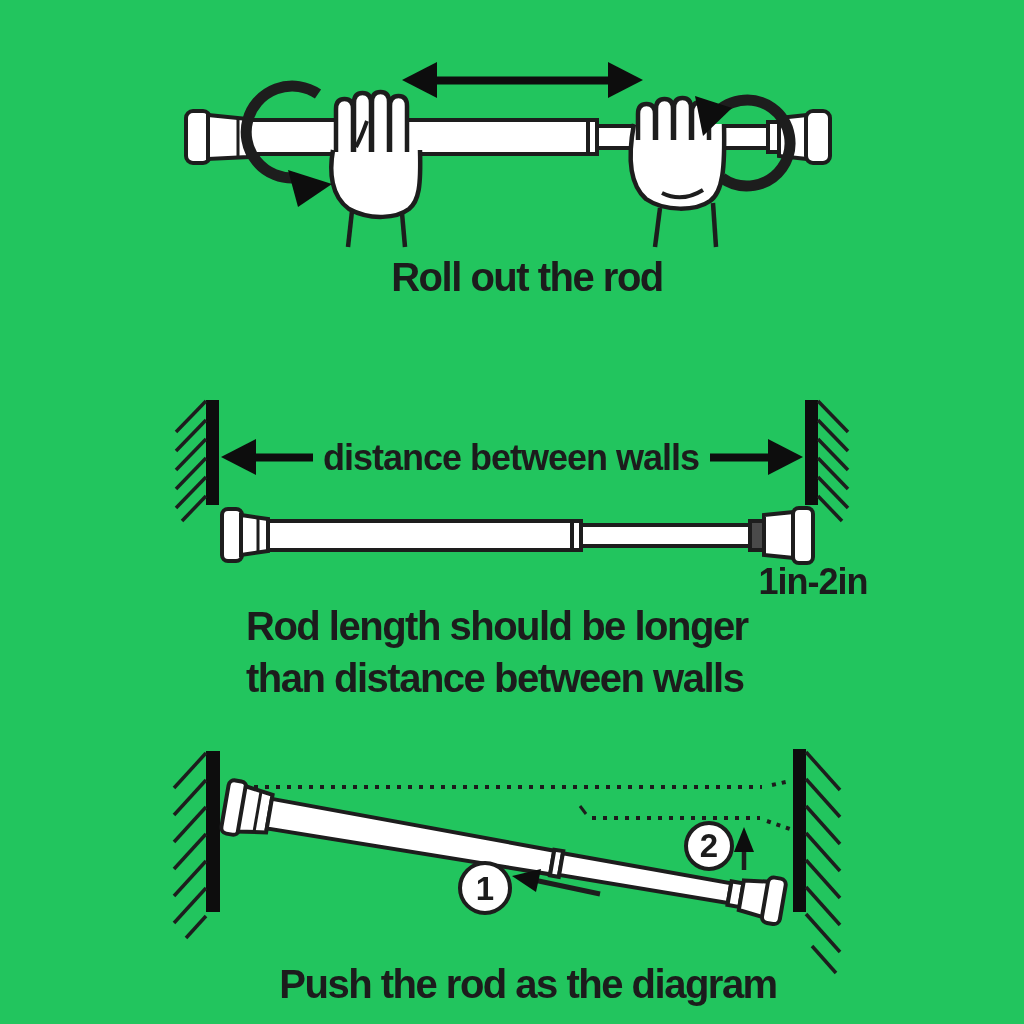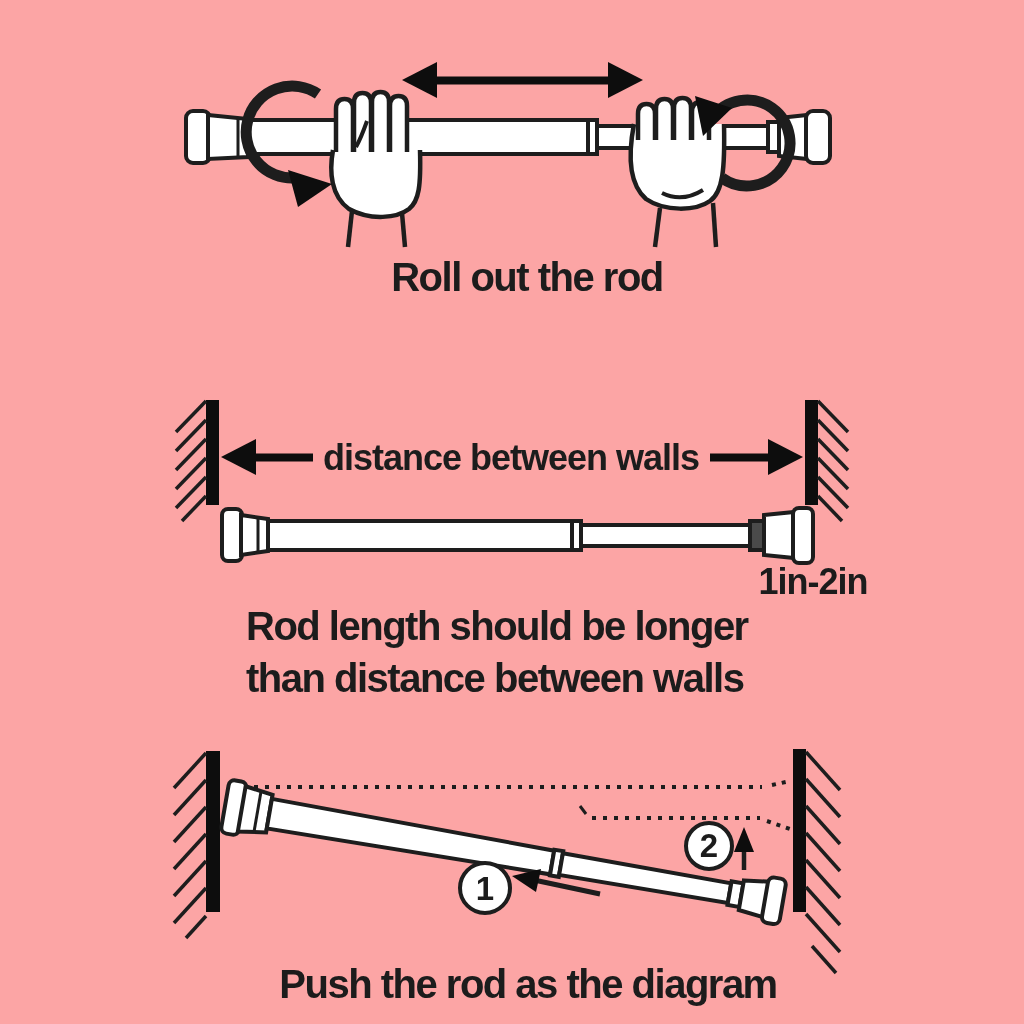--- a/index.html
+++ b/index.html
@@ -1,16 +1,16 @@
 <!DOCTYPE html>
 <html><head>
 <meta charset="utf-8">
 <style>
   html,body{margin:0;padding:0;background:#fff;}
-  #stage{position:relative;width:1024px;height:1024px;background:#fca5a5;overflow:hidden;
+  #stage{position:relative;width:1024px;height:1024px;background:#22c55e;overflow:hidden;
          font-family:"Liberation Sans", sans-serif;}
   svg{position:absolute;left:0;top:0;}
   .ink-stroke{stroke:#1d1d1d;fill:none;}
   .white-fill{fill:#ffffff;stroke:#1d1d1d;}
   .solid{fill:#0d0d0d;stroke:none;}
   .cap{font:700 40px "Liberation Sans", sans-serif;letter-spacing:-1.5px;fill:#1c1c1c;}
   .lbl{font:700 36px "Liberation Sans", sans-serif;letter-spacing:-1px;fill:#1c1c1c;}
   .num{font:600 33px "Liberation Sans", sans-serif;fill:#1c1c1c;}
 </style>
 </head>

